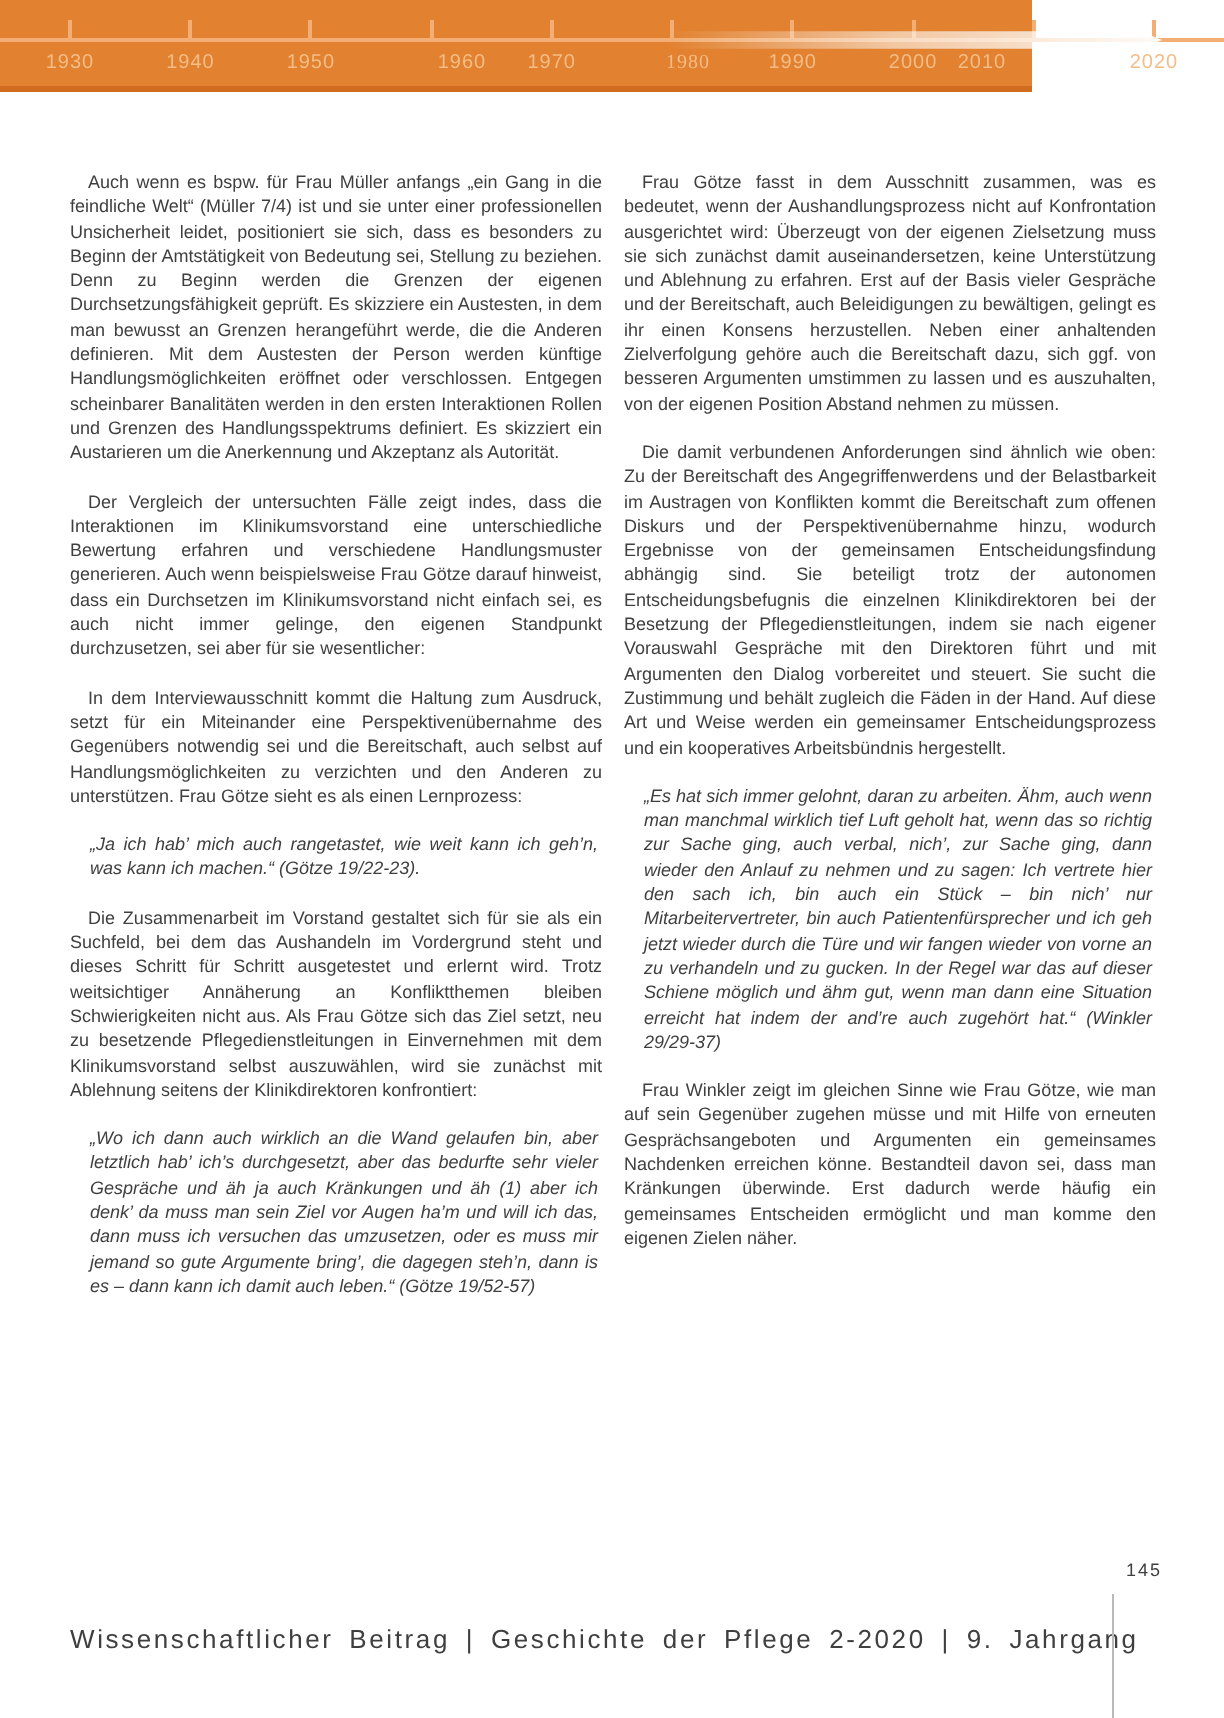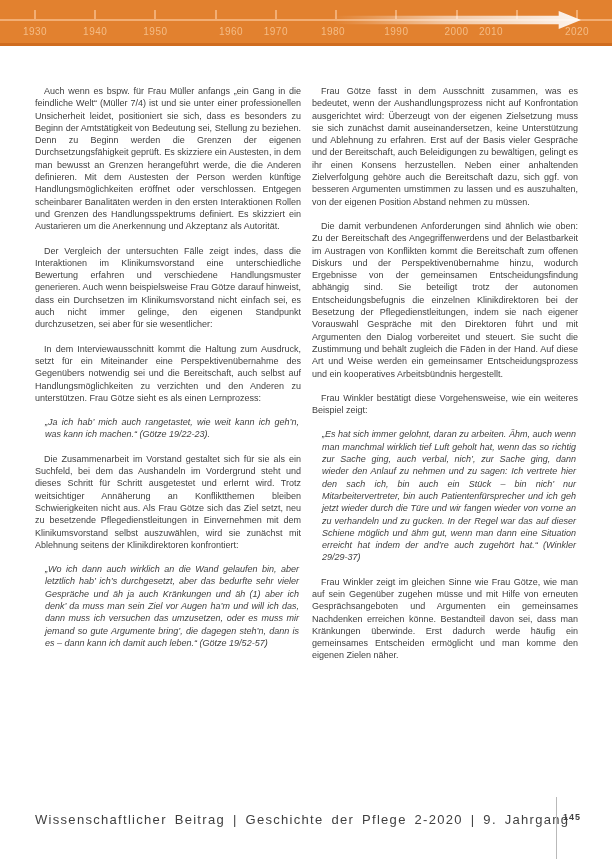--- a/index.html
+++ b/index.html
@@ -5,21 +5,21 @@
   html,body{margin:0;padding:0;}
   body{
     width:612px;height:859px;position:relative;overflow:hidden;
     background:#ffffff;
     font-family:"Liberation Sans","DejaVu Sans",sans-serif;
     color:var(--text,#3f3f3f);
   }
 
   
   .band{
-    position:absolute;left:0;top:0;width:612px;height:43px;
+    position:absolute;left:0;top:0;width:516px;height:43px;
     background:var(--band,#e2812f);
     border-bottom:3px solid var(--band_edge,#cf6c1f);
   }
   .axis{
     position:absolute;left:0;top:19px;width:612px;height:2px;
     background:var(--timeline,#f2ae74);
   }
   .tick{
     position:absolute;top:10px;width:2px;height:10px;
     background:var(--timeline,#f2ae74);
@@ -55,22 +55,22 @@
   .footer-info{
     position:absolute;left:35px;top:812px;width:497px;
     text-align:right;font-size:13px;letter-spacing:1.3px;
     word-spacing:3px;color:var(--text,#3f3f3f);white-space:nowrap;
   }
   .footer-rule{
     position:absolute;left:556px;top:797px;width:1px;height:62px;
     background:#b9b9b9;
   }
   .page-num{
-    position:absolute;left:563px;top:812px;
-    font-size:9px;letter-spacing:1px;color:var(--text,#3f3f3f);font-weight:bold;
+    position:absolute;left:563px;top:780px;
+    font-size:9px;letter-spacing:1px;color:var(--text,#3f3f3f);
   }
 </style>
 </head>
 <body>
 
 <div>
 
   <div class="band">
     <div class="axis"></div>
     <div id="timeline-marks">
@@ -78,21 +78,21 @@
         <div class="yr" style="left: 35px;">1930</div>
         <div class="tick" style="left: 95.2222px;"></div>
         <div class="yr" style="left: 95.2222px;">1940</div>
         <div class="tick" style="left: 155.444px;"></div>
         <div class="yr" style="left: 155.444px;">1950</div>
         <div class="tick" style="left: 215.667px;"></div>
         <div class="yr" style="left: 231px;">1960</div>
         <div class="tick" style="left: 275.889px;"></div>
         <div class="yr" style="left: 275.889px;">1970</div>
         <div class="tick" style="left: 336.111px;"></div>
-        <div class="yr" style="left: 333px;">1980</div>
+        <div class="yr" style="left: 344px; font-family: Liberation Serif, serif;">1980</div>
         <div class="tick" style="left: 396.333px;"></div>
         <div class="yr" style="left: 396.333px;">1990</div>
         <div class="tick" style="left: 456.556px;"></div>
         <div class="yr" style="left: 456.556px;">2000</div>
         <div class="tick" style="left: 516.778px;"></div>
         <div class="yr" style="left: 491px;">2010</div>
         <div class="tick" style="left: 577px;"></div>
         <div class="yr" style="left: 577px;">2020</div>
       </div>
     <div class="fwd-arrow"></div>
@@ -102,21 +102,20 @@
       <p class="para">Auch wenn es bspw. für Frau Müller anfangs „ein Gang in die feindliche Welt“ (Müller 7/4) ist und sie unter einer professionellen Unsicherheit leidet, positioniert sie sich, dass es besonders zu Beginn der Amtstätigkeit von Bedeutung sei, Stellung zu beziehen. Denn zu Beginn werden die Grenzen der eigenen Durchsetzungsfähigkeit geprüft. Es skizziere ein Austesten, in dem man bewusst an Grenzen herangeführt werde, die die Anderen definieren. Mit dem Austesten der Person werden künftige Handlungsmöglichkeiten eröffnet oder verschlossen. Entgegen scheinbarer Banalitäten werden in den ersten Interaktionen Rollen und Grenzen des Handlungsspektrums definiert. Es skizziert ein Austarieren um die Anerkennung und Akzeptanz als Autorität.</p>
       <p class="para">Der Vergleich der untersuchten Fälle zeigt indes, dass die Interaktionen im Klinikumsvorstand eine unterschiedliche Bewertung erfahren und verschiedene Handlungsmuster generieren. Auch wenn beispielsweise Frau Götze darauf hinweist, dass ein Durchsetzen im Klinikumsvorstand nicht einfach sei, es auch nicht immer gelinge, den eigenen Standpunkt durchzusetzen, sei aber für sie wesentlicher:</p>
       <p class="para">In dem Interviewausschnitt kommt die Haltung zum Ausdruck, setzt für ein Miteinander eine Perspektivenübernahme des Gegenübers notwendig sei und die Bereitschaft, auch selbst auf Handlungsmöglichkeiten zu verzichten und den Anderen zu unterstützen. Frau Götze sieht es als einen Lernprozess:</p>
       <p class="quote">„Ja ich hab’ mich auch rangetastet, wie weit kann ich geh’n, was kann ich machen.“ (Götze 19/22-23).</p>
       <p class="para">Die Zusammenarbeit im Vorstand gestaltet sich für sie als ein Suchfeld, bei dem das Aushandeln im Vordergrund steht und dieses Schritt für Schritt ausgetestet und erlernt wird. Trotz weitsichtiger Annäherung an Konfliktthemen bleiben Schwierigkeiten nicht aus. Als Frau Götze sich das Ziel setzt, neu zu besetzende Pflegedienstleitungen in Einvernehmen mit dem Klinikumsvorstand selbst auszuwählen, wird sie zunächst mit Ablehnung seitens der Klinikdirektoren konfrontiert:</p>
       <p class="quote">„Wo ich dann auch wirklich an die Wand gelaufen bin, aber letztlich hab’ ich’s durchgesetzt, aber das bedurfte sehr vieler Gespräche und äh ja auch Kränkungen und äh (1) aber ich denk’ da muss man sein Ziel vor Augen ha’m und will ich das, dann muss ich versuchen das umzusetzen, oder es muss mir jemand so gute Argumente bring’, die dagegen steh’n, dann is es – dann kann ich damit auch leben.“ (Götze 19/52-57)</p>
     </div>
   <div class="col col-right" id="col-right">
       <p class="para">Frau Götze fasst in dem Ausschnitt zusammen, was es bedeutet, wenn der Aushandlungsprozess nicht auf Konfrontation ausgerichtet wird: Überzeugt von der eigenen Zielsetzung muss sie sich zunächst damit auseinandersetzen, keine Unterstützung und Ablehnung zu erfahren. Erst auf der Basis vieler Gespräche und der Bereitschaft, auch Beleidigungen zu bewältigen, gelingt es ihr einen Konsens herzustellen. Neben einer anhaltenden Zielverfolgung gehöre auch die Bereitschaft dazu, sich ggf. von besseren Argumenten umstimmen zu lassen und es auszuhalten, von der eigenen Position Abstand nehmen zu müssen.</p>
       <p class="para">Die damit verbundenen Anforderungen sind ähnlich wie oben: Zu der Bereitschaft des Angegriffenwerdens und der Belastbarkeit im Austragen von Konflikten kommt die Bereitschaft zum offenen Diskurs und der Perspektivenübernahme hinzu, wodurch Ergebnisse von der gemeinsamen Entscheidungsfindung abhängig sind. Sie beteiligt trotz der autonomen Entscheidungsbefugnis die einzelnen Klinikdirektoren bei der Besetzung der Pflegedienstleitungen, indem sie nach eigener Vorauswahl Gespräche mit den Direktoren führt und mit Argumenten den Dialog vorbereitet und steuert. Sie sucht die Zustimmung und behält zugleich die Fäden in der Hand. Auf diese Art und Weise werden ein gemeinsamer Entscheidungsprozess und ein kooperatives Arbeitsbündnis hergestellt.</p>
-      <p class="para">Frau Winkler bestätigt diese Vorgehensweise, wie ein weiteres Beispiel zeigt:</p>
       <p class="quote">„Es hat sich immer gelohnt, daran zu arbeiten. Ähm, auch wenn man manchmal wirklich tief Luft geholt hat, wenn das so richtig zur Sache ging, auch verbal, nich’, zur Sache ging, dann wieder den Anlauf zu nehmen und zu sagen: Ich vertrete hier den sach ich, bin auch ein Stück – bin nich’ nur Mitarbeitervertreter, bin auch Patientenfürsprecher und ich geh jetzt wieder durch die Türe und wir fangen wieder von vorne an zu verhandeln und zu gucken. In der Regel war das auf dieser Schiene möglich und ähm gut, wenn man dann eine Situation erreicht hat indem der and’re auch zugehört hat.“ (Winkler 29/29-37)</p>
       <p class="para">Frau Winkler zeigt im gleichen Sinne wie Frau Götze, wie man auf sein Gegenüber zugehen müsse und mit Hilfe von erneuten Gesprächsangeboten und Argumenten ein gemeinsames Nachdenken erreichen könne. Bestandteil davon sei, dass man Kränkungen überwinde. Erst dadurch werde häufig ein gemeinsames Entscheiden ermöglicht und man komme den eigenen Zielen näher.</p>
     </div>
 
   <div class="footer-info">Wissenschaftlicher Beitrag | Geschichte der Pflege 2-2020 | 9. Jahrgang</div>
   <div class="footer-rule"></div>
   <div class="page-num">145</div>
 
 </div>
 

